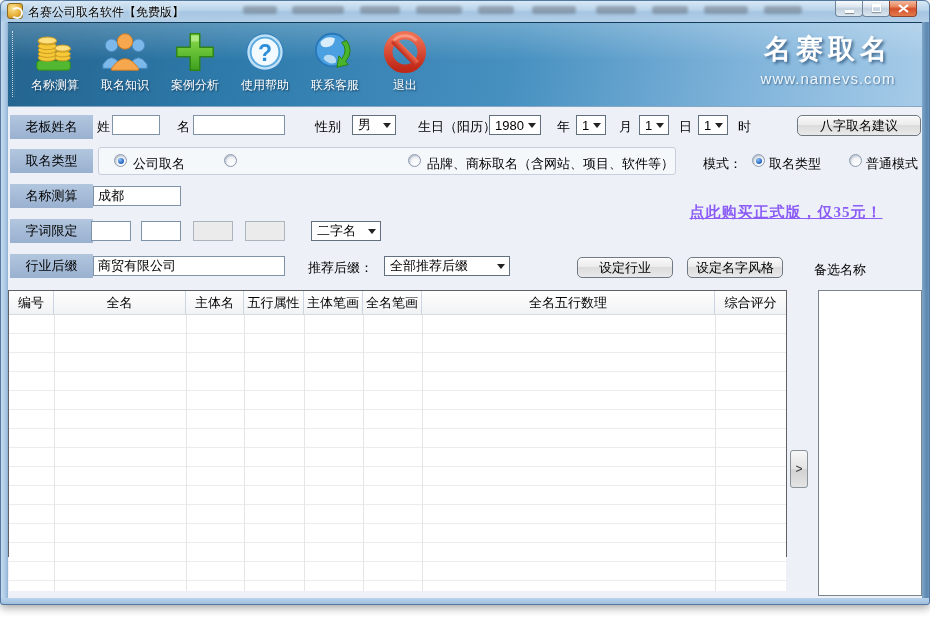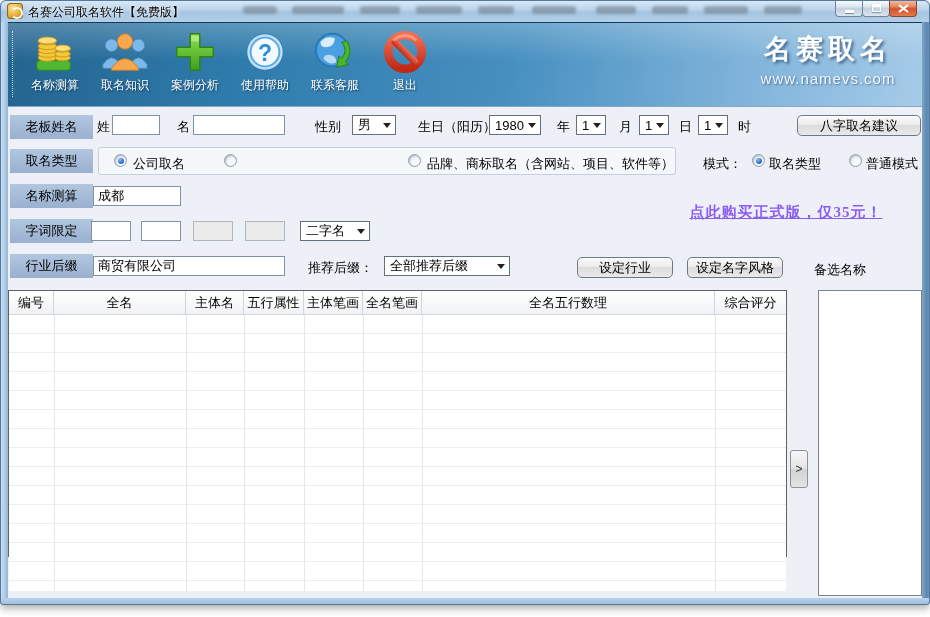--- a/index.html
+++ b/index.html
@@ -310,21 +310,21 @@
   <span class="abs ftext nw" style="left:866px;top:155px">普通模式</span>
 
   <div class="abs flabel" style="top:184px">名称测算</div>
   <input class="txt" style="left: 93px; top: 186px; width: 88px;" value="成都">
 
   <div class="abs flabel" style="top:219px">字词限定</div>
   <input class="txt" style="left: 91px; top: 221px; width: 40px;" value="">
   <input class="txt" style="left: 141px; top: 221px; width: 40px;" value="">
   <input class="txt gray" style="left: 193px; top: 221px; width: 40px;" disabled="" value="">
   <input class="txt gray" style="left: 245px; top: 221px; width: 40px;" disabled="" value="">
-  <div class="dd" style="left:300px;top:221px;width:70px">
+  <div class="dd" style="left:311px;top:221px;width:70px">
     <span class="nw">二字名</span>
     <span class="arr"></span>
   </div>
   <div class="abs buy-link nw">点此购买正式版，仅35元！</div>
 
   <div class="abs flabel" style="top:254px">行业后缀</div>
   <input class="txt" style="left: 93px; top: 256px; width: 192px;" value="商贸有限公司">
   <span class="abs ftext nw" style="left:308px;top:259px">推荐后缀：</span>
   <div class="dd" style="left:384px;top:256px;width:126px">
     <span class="nw">全部推荐后缀</span>

